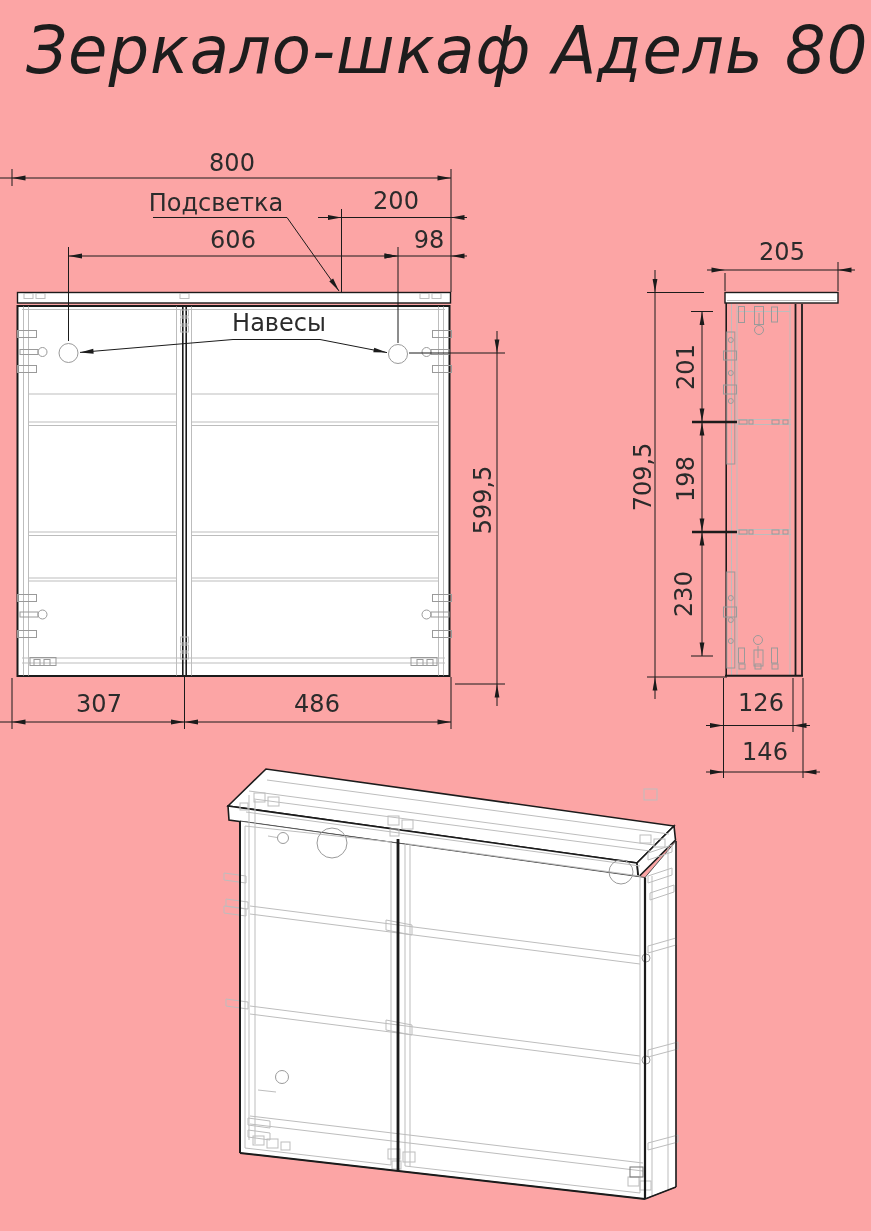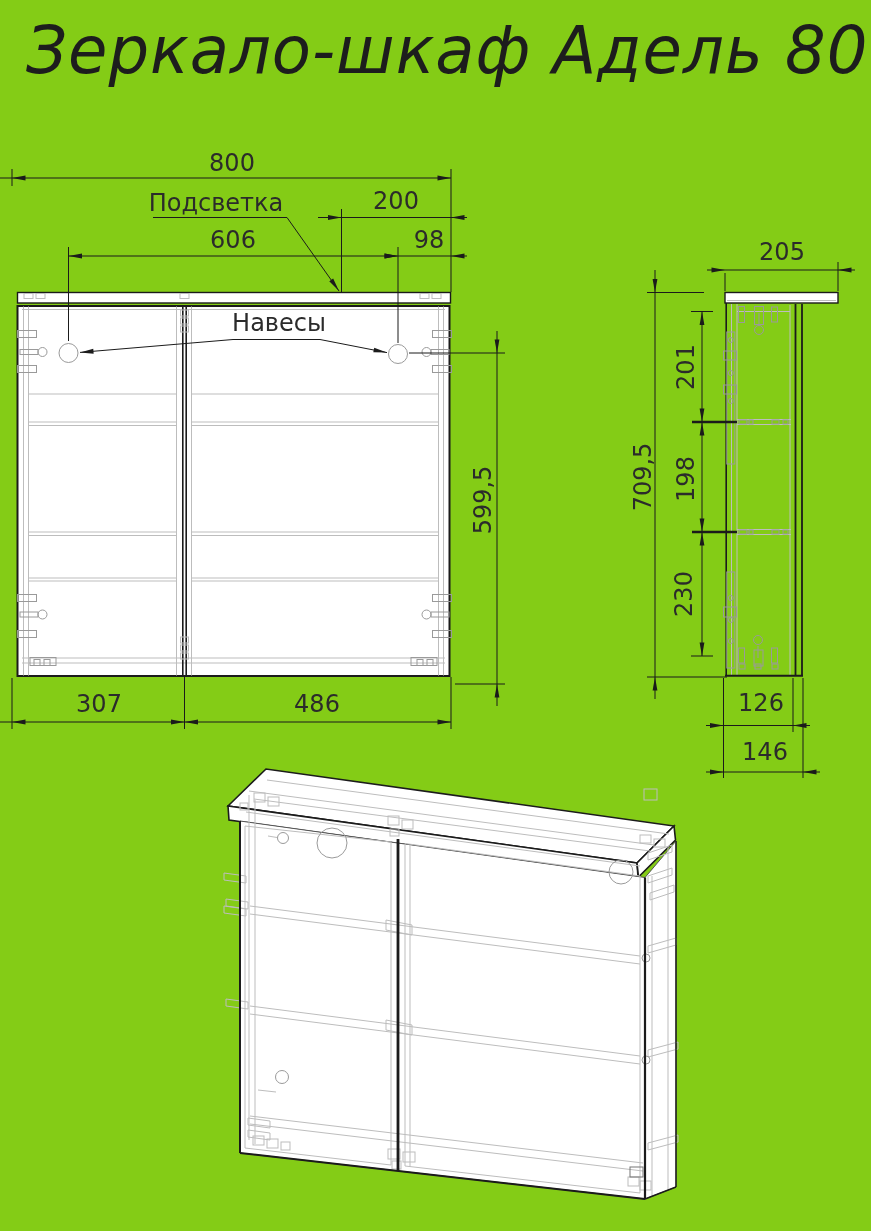--- a/index.html
+++ b/index.html
@@ -1,16 +1,16 @@
 <!DOCTYPE html>
 <html><head>
 <meta charset="utf-8">
 <style>
   html,body{margin:0;padding:0;background:#ffffff;}
-  .page{position:relative;width:871px;height:1231px;background:#84cc16;overflow:hidden;
+  .page{position:relative;width:871px;height:1231px;background:#fca5a5;overflow:hidden;
         font-family:"DejaVu Sans",sans-serif;}
   .title{position:absolute;left:26px;top:12px;font-size:64px;font-style:italic;
          font-weight:200;color:#1d1d1d;letter-spacing:1px;white-space:nowrap;
          transform:scaleY(1.04);transform-origin:left top;}
   svg{position:absolute;left:0;top:0;}
   .dk{stroke:#1b1b1b;fill:none;stroke-width:1.4;}
   .dk2{stroke:#1b1b1b;fill:none;stroke-width:2;}
   .lt{stroke:#bdbdbd;fill:none;stroke-width:1;}
   .md{stroke:#9a9a9a;fill:none;stroke-width:1;}
   .dim{stroke:#1b1b1b;fill:none;stroke-width:1;}

